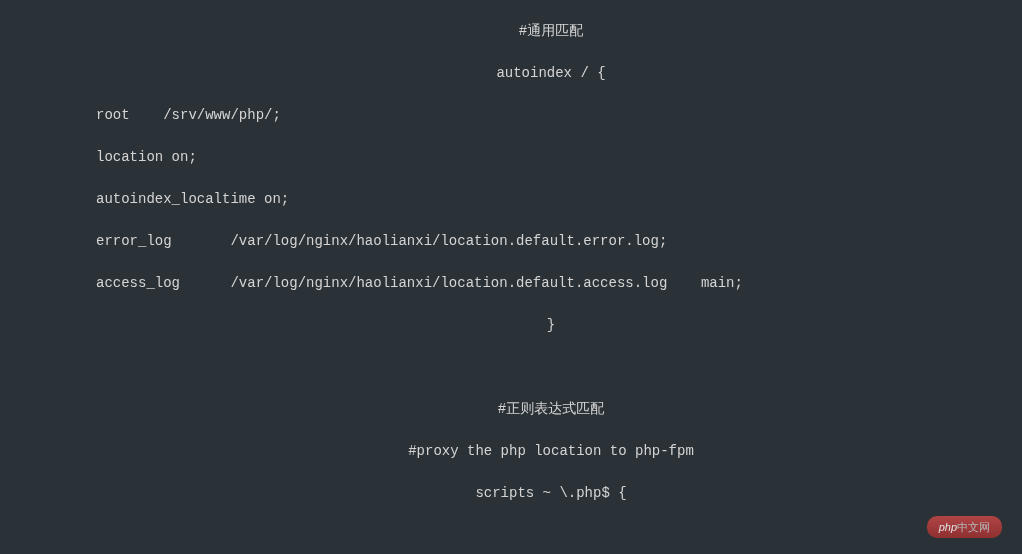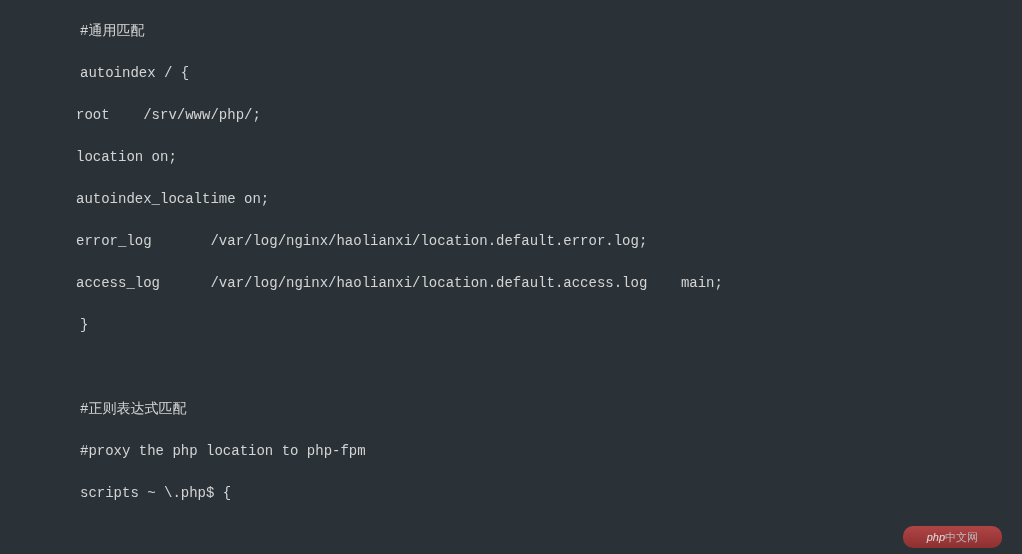--- a/index.html
+++ b/index.html
@@ -20,32 +20,32 @@
       position: relative;
     }
     .code-container {
       white-space: pre;
       padding-left: 0;
     }
     .line {
       display: block;
       white-space: pre;
     }
-    .indent1 { padding-left: 80px; }
-    .indent2 { padding-left: 76px; }
+    .indent1 { padding-left: 80px; text-align: center; }
+    .indent2 { padding-left: 96px; }
     .watermark {
       position: absolute;
-      bottom: 6px;
+      bottom: 16px;
       right: 20px;
       background: linear-gradient(to bottom, #c84848, #a03030);
       color: #ffffff;
       font-family: Arial, sans-serif;
       font-size: 11px;
       font-style: italic;
-      padding: 3px 24px;
+      padding: 3px 12px;
       border-radius: 10px;
       opacity: 0.85;
     }
     .watermark .cn {
       color: #d0d0d0;
       font-style: normal;
     }
   </style>
 </head>
 <body>

